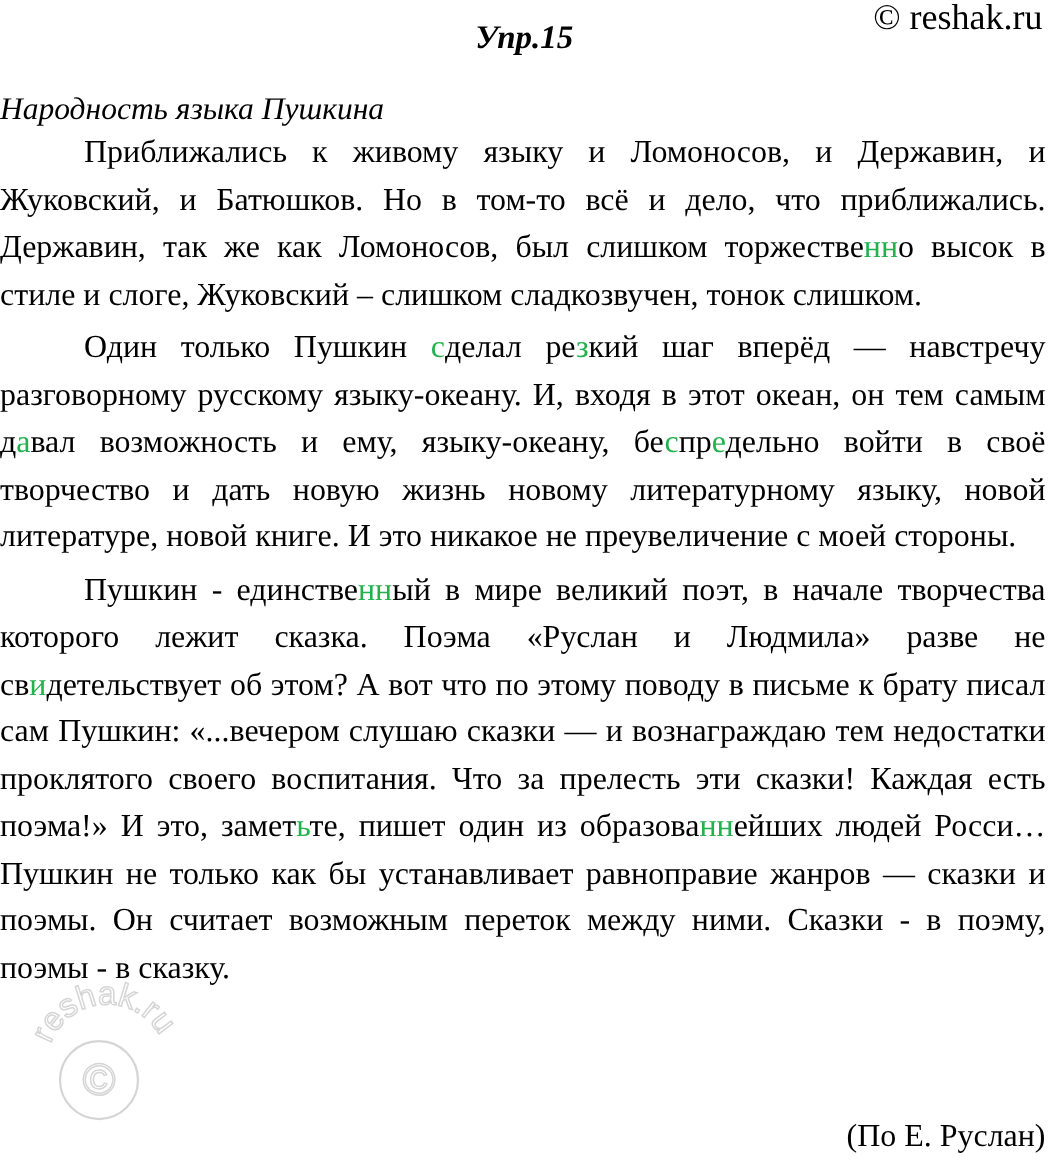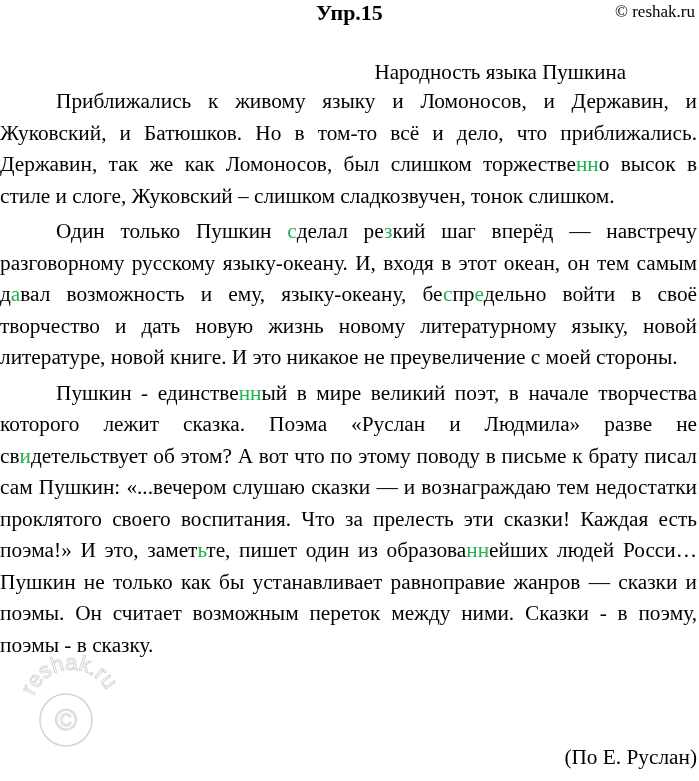--- a/index.html
+++ b/index.html
@@ -10,42 +10,44 @@
     body {
       width: 699px;
       height: 781px;
       position: relative;
       overflow: hidden;
       font-family: "Liberation Serif", serif;
       color: #000000;
     }
     .header-title {
       position: absolute;
-      top: 0px;
+      top: 12px;
       left: 0;
       width: 699px;
       text-align: center;
       font-size: 22px;
       font-weight: bold;
+      font-style: italic;
       line-height: 26px;
     }
     .copyright {
       position: absolute;
       top: 0px;
       right: 4px;
-      font-size: 17px;
+      font-size: 24px;
       line-height: 24px;
     }
     .doc-title {
       position: absolute;
       top: 60px;
       left: 0;
       width: 626px;
-      text-align: right;
+      text-align: left;
       font-size: 21px;
+      font-style: italic;
       line-height: 24px;
     }
     .text {
       position: absolute;
       top: 86px;
       left: 0px;
       width: 697px;
       font-size: 21.3px;
       line-height: 31.5px;
     }

